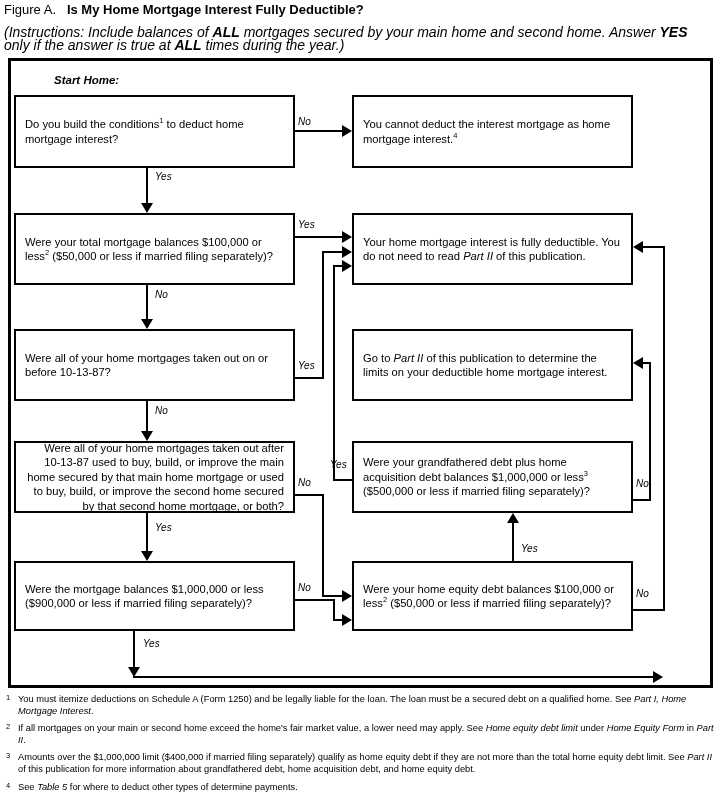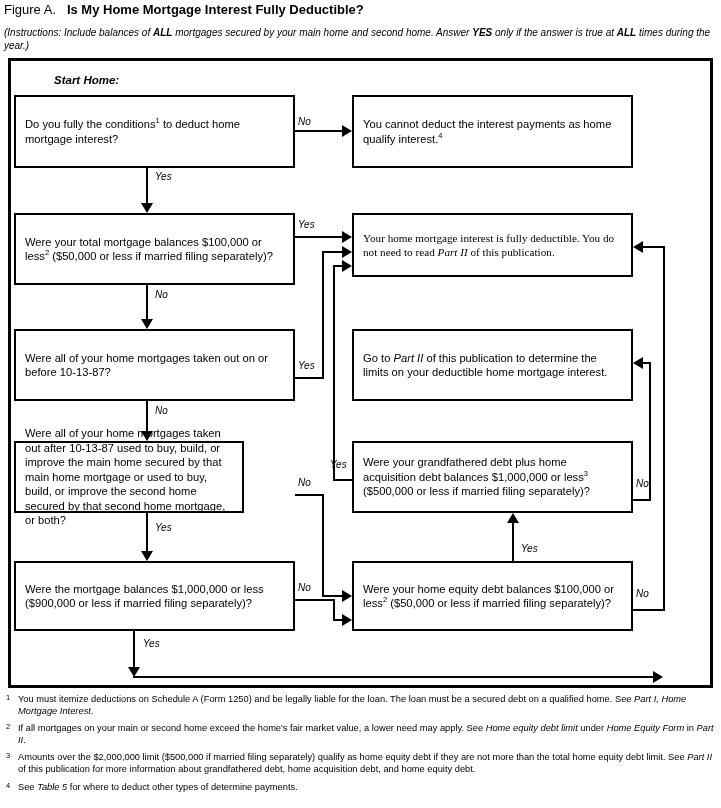--- a/index.html
+++ b/index.html
@@ -9,21 +9,21 @@
     color:#000;
     -webkit-font-smoothing:none;
   }
   .abs{position:absolute;}
 
   
   #fig-title{left:4px;top:2px;width:713px;font-size:13px;}
   #fig-title .lead{font-weight:normal;}
   #fig-title .bold{font-weight:bold;}
   #fig-instructions{
-    left:4px;top:26px;width:710px;font-size:10px;font-style:italic;
+    left:4px;top:26px;width:710px;font-size:14px;font-style:italic;
     line-height:13px;
   }
   #fig-instructions b{font-weight:bold;font-style:italic;}
 
   
   #chart-frame{
     left:8px;top:58px;width:705px;height:630px;
     border:3px solid #000;box-sizing:border-box;background:#fff;
   }
 
@@ -70,55 +70,55 @@
   <span>(Instructions: Include balances of </span><b>ALL</b><span> mortgages secured by your main home and second home. Answer </span><b>YES</b><span> only if the answer is true at </span><b>ALL</b>
   <span>times during the year.)</span>
 </div>
 
 <div class="abs" id="chart-frame"></div>
 
 <div class="abs" id="start-here">Start Home:</div>
 
 <div class="abs node" style="left:14px;top:95px;width:281px;height:73px;">
   <div class="txt">
-    <span>Do you fully the conditions</span><sup>1</sup><span> to deduct home mortgage interest?</span>
+    <span>Do you build the conditions</span><sup>1</sup><span> to deduct home mortgage interest?</span>
   </div>
 </div>
 
 <div class="abs node" style="left:352px;top:95px;width:281px;height:73px;">
   <div class="txt">
-    <span>You cannot deduct the interest payments as home qualify interest.</span><sup>4</sup>
+    <span>You cannot deduct the interest mortgage as home mortgage interest.</span><sup>4</sup>
   </div>
 </div>
 
 <div class="abs node" style="left:14px;top:213px;width:281px;height:72px;">
   <div class="txt">
     <span>Were your total mortgage balances $100,000 or less</span><sup>2</sup><span> ($50,000 or less if married filing separately)?</span>
   </div>
 </div>
 
-<div class="abs node" style="left:352px;top:213px;width:281px;height:64px;font-family:Liberation Serif, serif;">
+<div class="abs node" style="left:352px;top:213px;width:281px;height:72px;">
   <div class="txt">
     <span>Your home mortgage interest is fully deductible. You do not need to read </span><i>Part II</i><span> of this publication.</span>
   </div>
 </div>
 
 <div class="abs node" style="left:14px;top:329px;width:281px;height:72px;">
   <div class="txt">
     <span>Were all of your home mortgages taken out on or before 10-13-87?</span>
   </div>
 </div>
 
 <div class="abs node" style="left:352px;top:329px;width:281px;height:72px;">
   <div class="txt">
     <span>Go to </span><i>Part II</i><span> of this publication to determine the limits on your deductible home mortgage interest.</span>
   </div>
 </div>
 
-<div class="abs node" style="left:14px;top:441px;width:230px;height:72px;">
+<div class="abs node" style="left:14px;top:441px;width:281px;height:72px;text-align:right;">
   <div class="txt">
     <span>Were all of your home mortgages taken out after 10-13-87 used to buy, build, or improve the main home secured by that main home mortgage or used to buy, build, or improve the second home secured by that second home mortgage, or both?</span>
   </div>
 </div>
 
 <div class="abs node" style="left:352px;top:441px;width:281px;height:72px;">
   <div class="txt">
     <span>Were your grandfathered debt plus home acquisition debt balances $1,000,000 or less</span><sup>3</sup><span> ($500,000 or less if married filing separately)?</span>
   </div>
 </div>
@@ -209,20 +209,20 @@
 
   <div class="fn">
     <span class="mk">1</span><span>You must itemize deductions on Schedule A (Form 1250) and be legally liable for the loan. The loan must be a secured debt on a qualified home. See </span><i>Part I, Home Mortgage Interest</i><span>.</span>
   </div>
 
   <div class="fn">
     <span class="mk">2</span><span>If all mortgages on your main or second home exceed the home's fair market value, a lower need may apply. See </span><i>Home equity debt limit</i><span> under </span><i>Home Equity Form</i><span> in </span><i>Part II</i><span>.</span>
   </div>
 
   <div class="fn">
-    <span class="mk">3</span><span>Amounts over the $2,000,000 limit ($500,000 if married filing separately) qualify as home equity debt if they are not more than the total home equity debt limit. See </span><i>Part II</i><span> of this publication for more information about grandfathered debt, home acquisition debt, and home equity debt.</span>
+    <span class="mk">3</span><span>Amounts over the $1,000,000 limit ($400,000 if married filing separately) qualify as home equity debt if they are not more than the total home equity debt limit. See </span><i>Part II</i><span> of this publication for more information about grandfathered debt, home acquisition debt, and home equity debt.</span>
   </div>
 
   <div class="fn">
     <span class="mk">4</span><span>See </span><i>Table 5</i><span> for where to deduct other types of determine payments.</span>
   </div>
 
 </div>
 
 </body></html>

